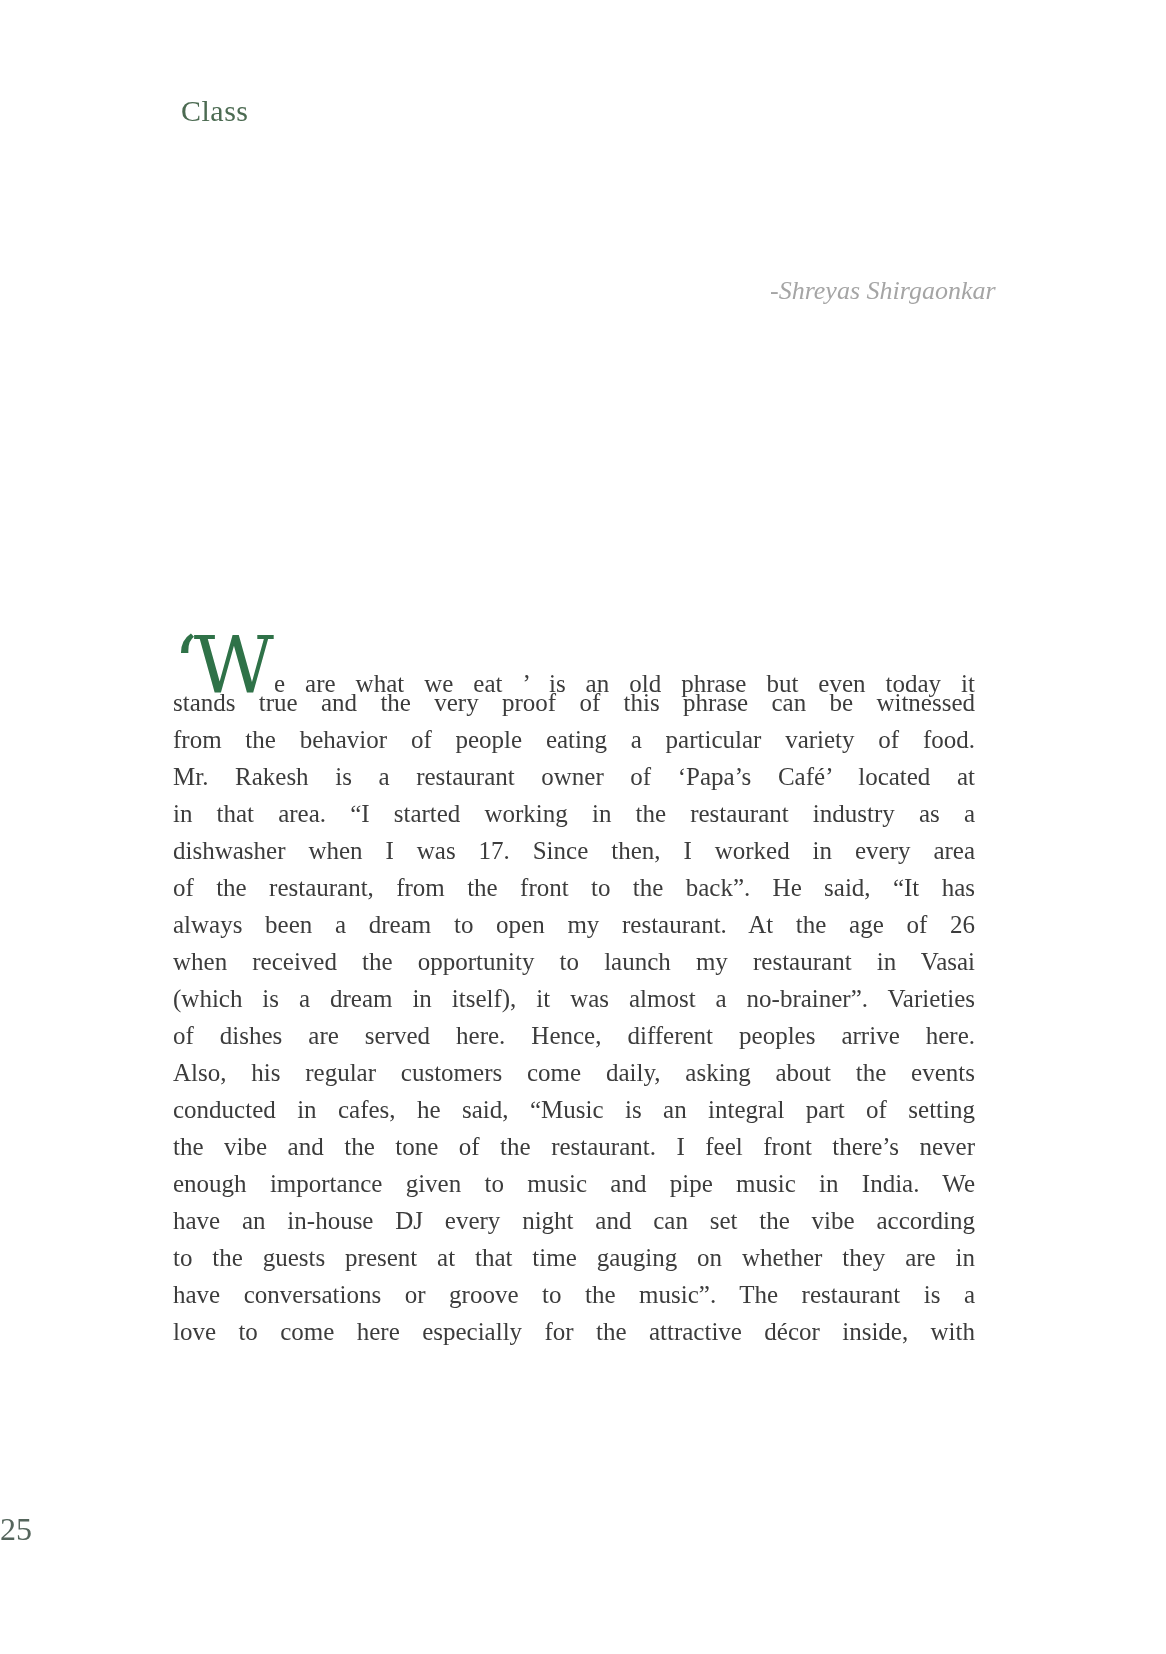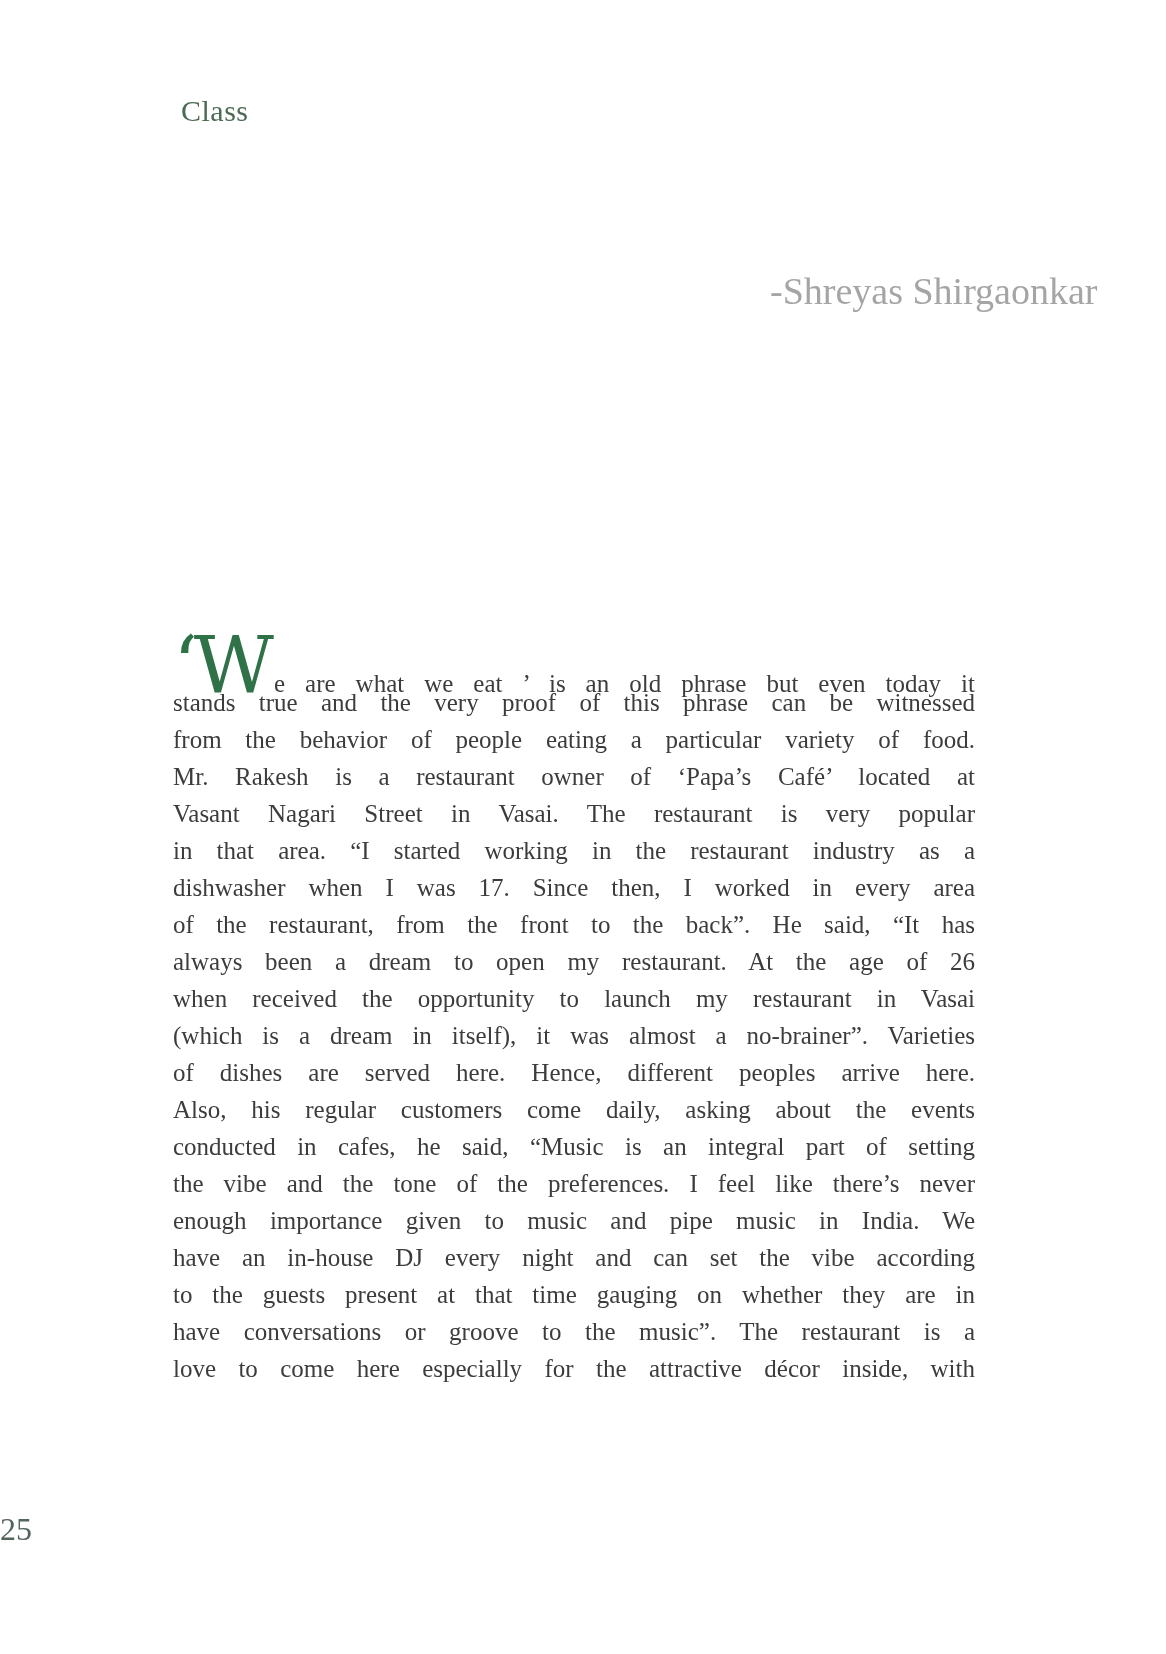--- a/index.html
+++ b/index.html
@@ -35,21 +35,22 @@
     font-weight: normal;
     font-size: 56px;
     line-height: 60px;
     letter-spacing: -1px;
     color: #2d2d2d;
   }
   .byline {
     position: absolute;
     left: 770px;
     top: 274px;
-    font-size: 38px;
+    font-style: italic;
+    font-size: 26px;
     line-height: 34px;
     color: #a5a5a5;
   }
   .article-body {
     position: absolute;
     left: 173px;
     top: 647px;
     width: 802px;
     color: #3c3c3c;
   }
@@ -88,31 +89,30 @@
   <div class="section-label">Class</div>
 
 
   <div class="byline">-Shreyas Shirgaonkar</div>
 
   <div class="article-body">
       <div class="line"><span class="drop-quote">‘</span><span class="drop-cap">W</span>e are what we eat ’ is an old phrase but even today it</div>
       <div class="line">stands true and the very proof of this phrase can be witnessed</div>
       <div class="line">from the behavior of people eating a particular variety of food.</div>
       <div class="line">Mr. Rakesh is a restaurant owner of ‘Papa’s Café’ located at</div>
-      <div class="line">Vasant Nagari Street in Vasai. The restaurant is very popular</div>
       <div class="line">in that area. “I started working in the restaurant industry as a</div>
       <div class="line">dishwasher when I was 17. Since then, I worked in every area</div>
       <div class="line">of the restaurant, from the front to the back”. He said, “It has</div>
       <div class="line">always been a dream to open my restaurant. At the age of 26</div>
       <div class="line">when received the opportunity to launch my restaurant in Vasai</div>
       <div class="line">(which is a dream in itself), it was almost a no-brainer”. Varieties</div>
       <div class="line">of dishes are served here. Hence, different peoples arrive here.</div>
       <div class="line">Also, his regular customers come daily, asking about the events</div>
       <div class="line">conducted in cafes, he said, “Music is an integral part of setting</div>
-      <div class="line">the vibe and the tone of the preferences. I feel like there’s never</div>
+      <div class="line">the vibe and the tone of the restaurant. I feel front there’s never</div>
       <div class="line">enough importance given to music and pipe music in India. We</div>
       <div class="line">have an in-house DJ every night and can set the vibe according</div>
       <div class="line">to the guests present at that time gauging on whether they are in</div>
       <div class="line">have conversations or groove to the music”. The restaurant is a</div>
       <div class="line">love to come here especially for the attractive décor inside, with</div>
     </div>
 
   <div class="page-number">25</div>
 
 </div>

